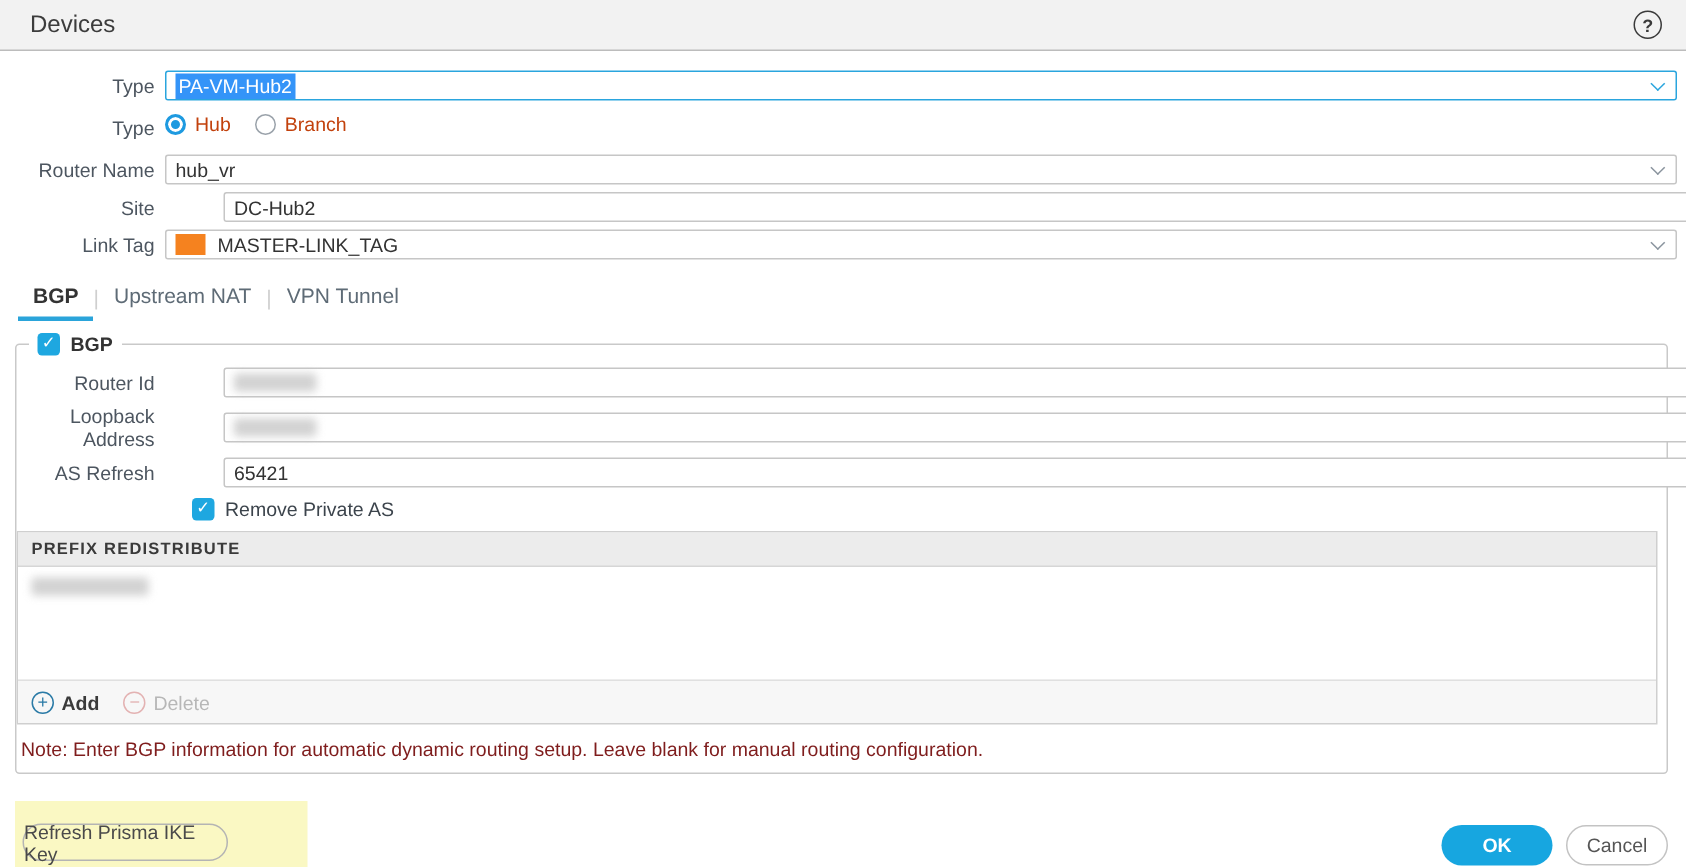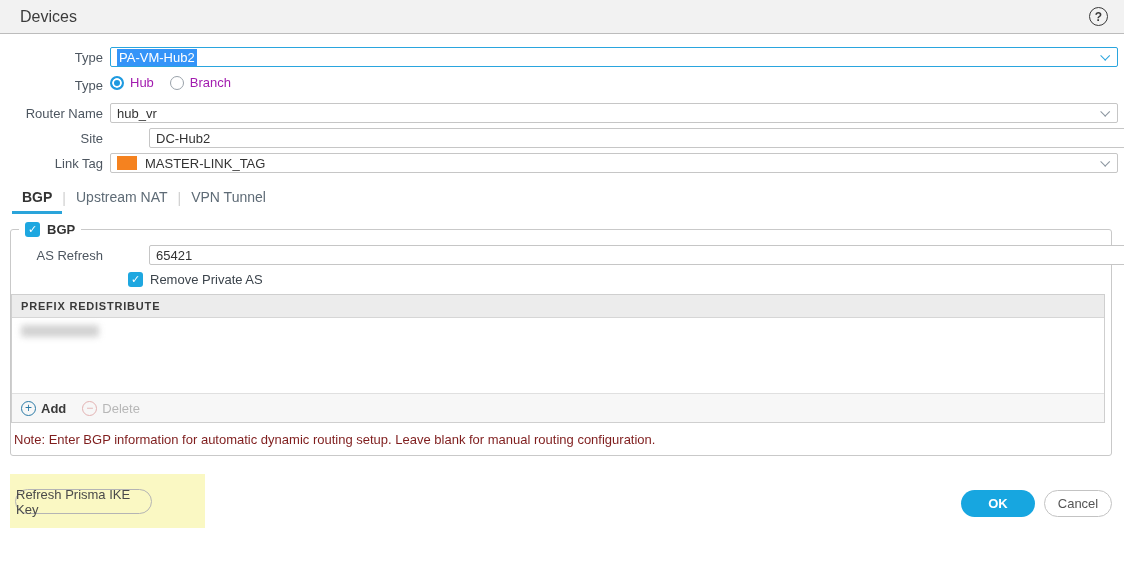--- a/index.html
+++ b/index.html
@@ -42,21 +42,21 @@
   .tbox.focused { border-color:#2aa5de; }
   .chevron {
     position:absolute; right:9px; top:5px; width:7px; height:7px;
     border-right:1.6px solid #8a949e; border-bottom:1.6px solid #8a949e;
     transform:rotate(45deg) translateY(-1px);
   }
   .chevron.blue { border-color:#2aa5de; }
   .selected-text { background:#3494f8; color:#fff; padding:1px 2px; }
 
   .radio-group { display:flex; align-items:center; height:17px; margin:2px 0 7px 0; }
-  .radio { display:flex; align-items:center; margin-right:16px; cursor:pointer; color:#a21caf; }
+  .radio { display:flex; align-items:center; margin-right:16px; cursor:pointer; color:#c2410c; }
   .radio-circle {
     width:14px; height:14px; border-radius:50%; margin-right:6px;
     border:1.5px solid #9aa2aa; background:#fff;
   }
   .radio.selected .radio-circle {
     border:2px solid #1e9ae0; background:#1e9ae0; box-shadow:inset 0 0 0 2px #fff;
   }
 
   .swatch { width:20px; height:14px; margin-right:8px; flex-shrink:0; }
 
@@ -204,21 +204,37 @@
     </div>
 
     <fieldset class="bgp-fieldset">
       <legend>
         <div class="legend-check">
           <span class="checkbox">✓</span>
           <span class="legend-label">BGP</span>
         </div>
       </legend>
 
-
+      <div class="form-row">
+        <div class="form-label">Router Id</div>
+        <div class="form-control">
+          <div class="tbox no-chevron">
+            <span class="redacted" style="width:55px"></span>
+          </div>
+        </div>
+      </div>
+
+      <div class="form-row">
+        <div class="form-label">Loopback Address</div>
+        <div class="form-control">
+          <div class="tbox no-chevron">
+            <span class="redacted" style="width:55px"></span>
+          </div>
+        </div>
+      </div>
 
       <div class="form-row">
         <div class="form-label">AS Refresh</div>
         <div class="form-control">
           <div class="tbox no-chevron">
             <span>65421</span>
           </div>
         </div>
       </div>
 

